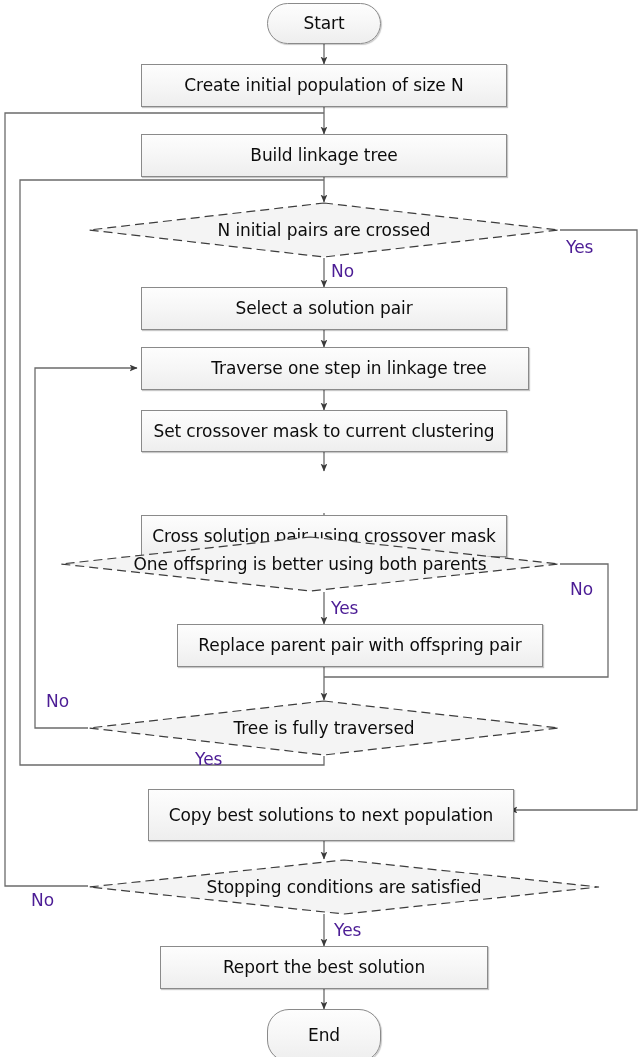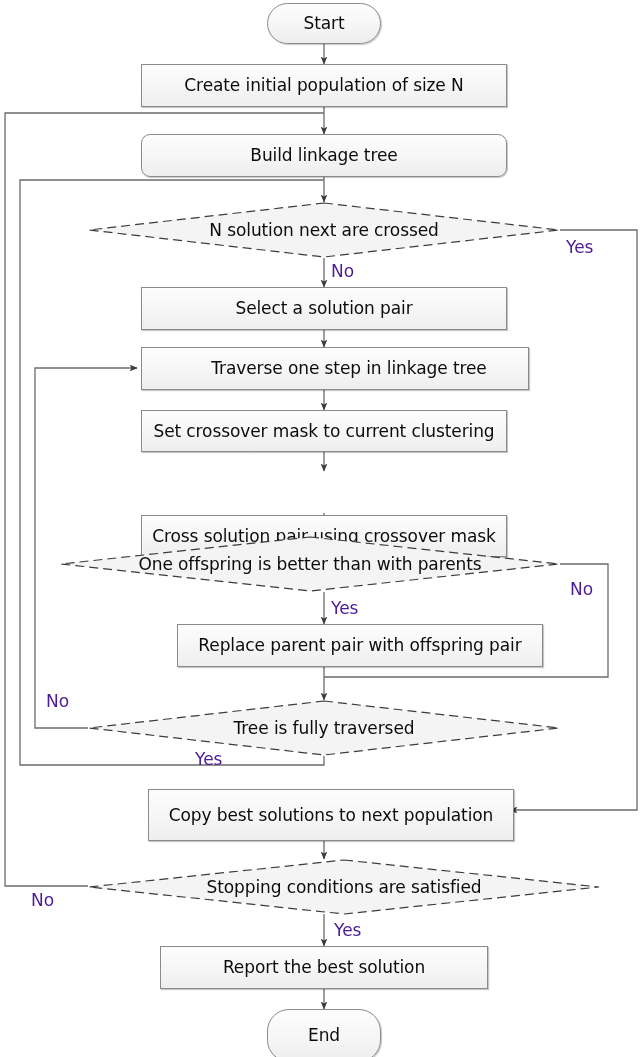--- a/index.html
+++ b/index.html
@@ -126,29 +126,29 @@
   </svg>
 
   <div class="node term" style="left:267px; top:3px; width:114px; height:41px;">
     <span class="node-label">Start</span>
   </div>
 
   <div class="node proc" style="left:141px; top:64px; width:366px; height:43px;">
     <span class="node-label">Create initial population of size N</span>
   </div>
 
-  <div class="node proc" style="left:141px; top:134px; width:366px; height:43px;border-radius:9px;">
+  <div class="node proc" style="left:141px; top:134px; width:366px; height:43px;">
     <span class="node-label">Build linkage tree</span>
   </div>
 
   <div class="decision" style="left:88px; top:202px; width:472px; height:56px;">
     <svg width="472" height="56" viewBox="0 0 472 56">
       <polygon points="236,1 471,28 236,55 1,28" fill="#f4f4f4" stroke="#3c3c3c" stroke-width="1.2" stroke-dasharray="9,5"></polygon>
     </svg>
-    <span class="node-label">N solution next are crossed</span>
+    <span class="node-label">N initial pairs are crossed</span>
   </div>
 
   <div class="node proc" style="left:141px; top:287px; width:366px; height:43px;">
     <span class="node-label">Select a solution pair</span>
   </div>
 
   <div class="node proc" style="left:141px; top:347px; width:388px; height:43px;padding-left:28px;">
     <span class="node-label">Traverse one step in linkage tree</span>
   </div>
 
@@ -157,21 +157,21 @@
   </div>
 
   <div class="node proc" style="left:141px; top:471px; width:366px; height:42px;margin-top:44px;">
     <span class="node-label">Cross solution pair using crossover mask</span>
   </div>
 
   <div class="decision" style="left:60px; top:536px; width:500px; height:56px;">
     <svg width="500" height="56" viewBox="0 0 500 56">
       <polygon points="250,1 499,28 250,55 1,28" fill="#f4f4f4" stroke="#3c3c3c" stroke-width="1.2" stroke-dasharray="9,5"></polygon>
     </svg>
-    <span class="node-label">One offspring is better than with parents</span>
+    <span class="node-label">One offspring is better using both parents</span>
   </div>
 
   <div class="node proc" style="left:141px; top:624px; width:366px; height:43px;margin-left:36px;">
     <span class="node-label">Replace parent pair with offspring pair</span>
   </div>
 
   <div class="decision" style="left:88px; top:700px; width:472px; height:56px;">
     <svg width="472" height="56" viewBox="0 0 472 56">
       <polygon points="236,1 471,28 236,55 1,28" fill="#f4f4f4" stroke="#3c3c3c" stroke-width="1.2" stroke-dasharray="9,5"></polygon>
     </svg>

